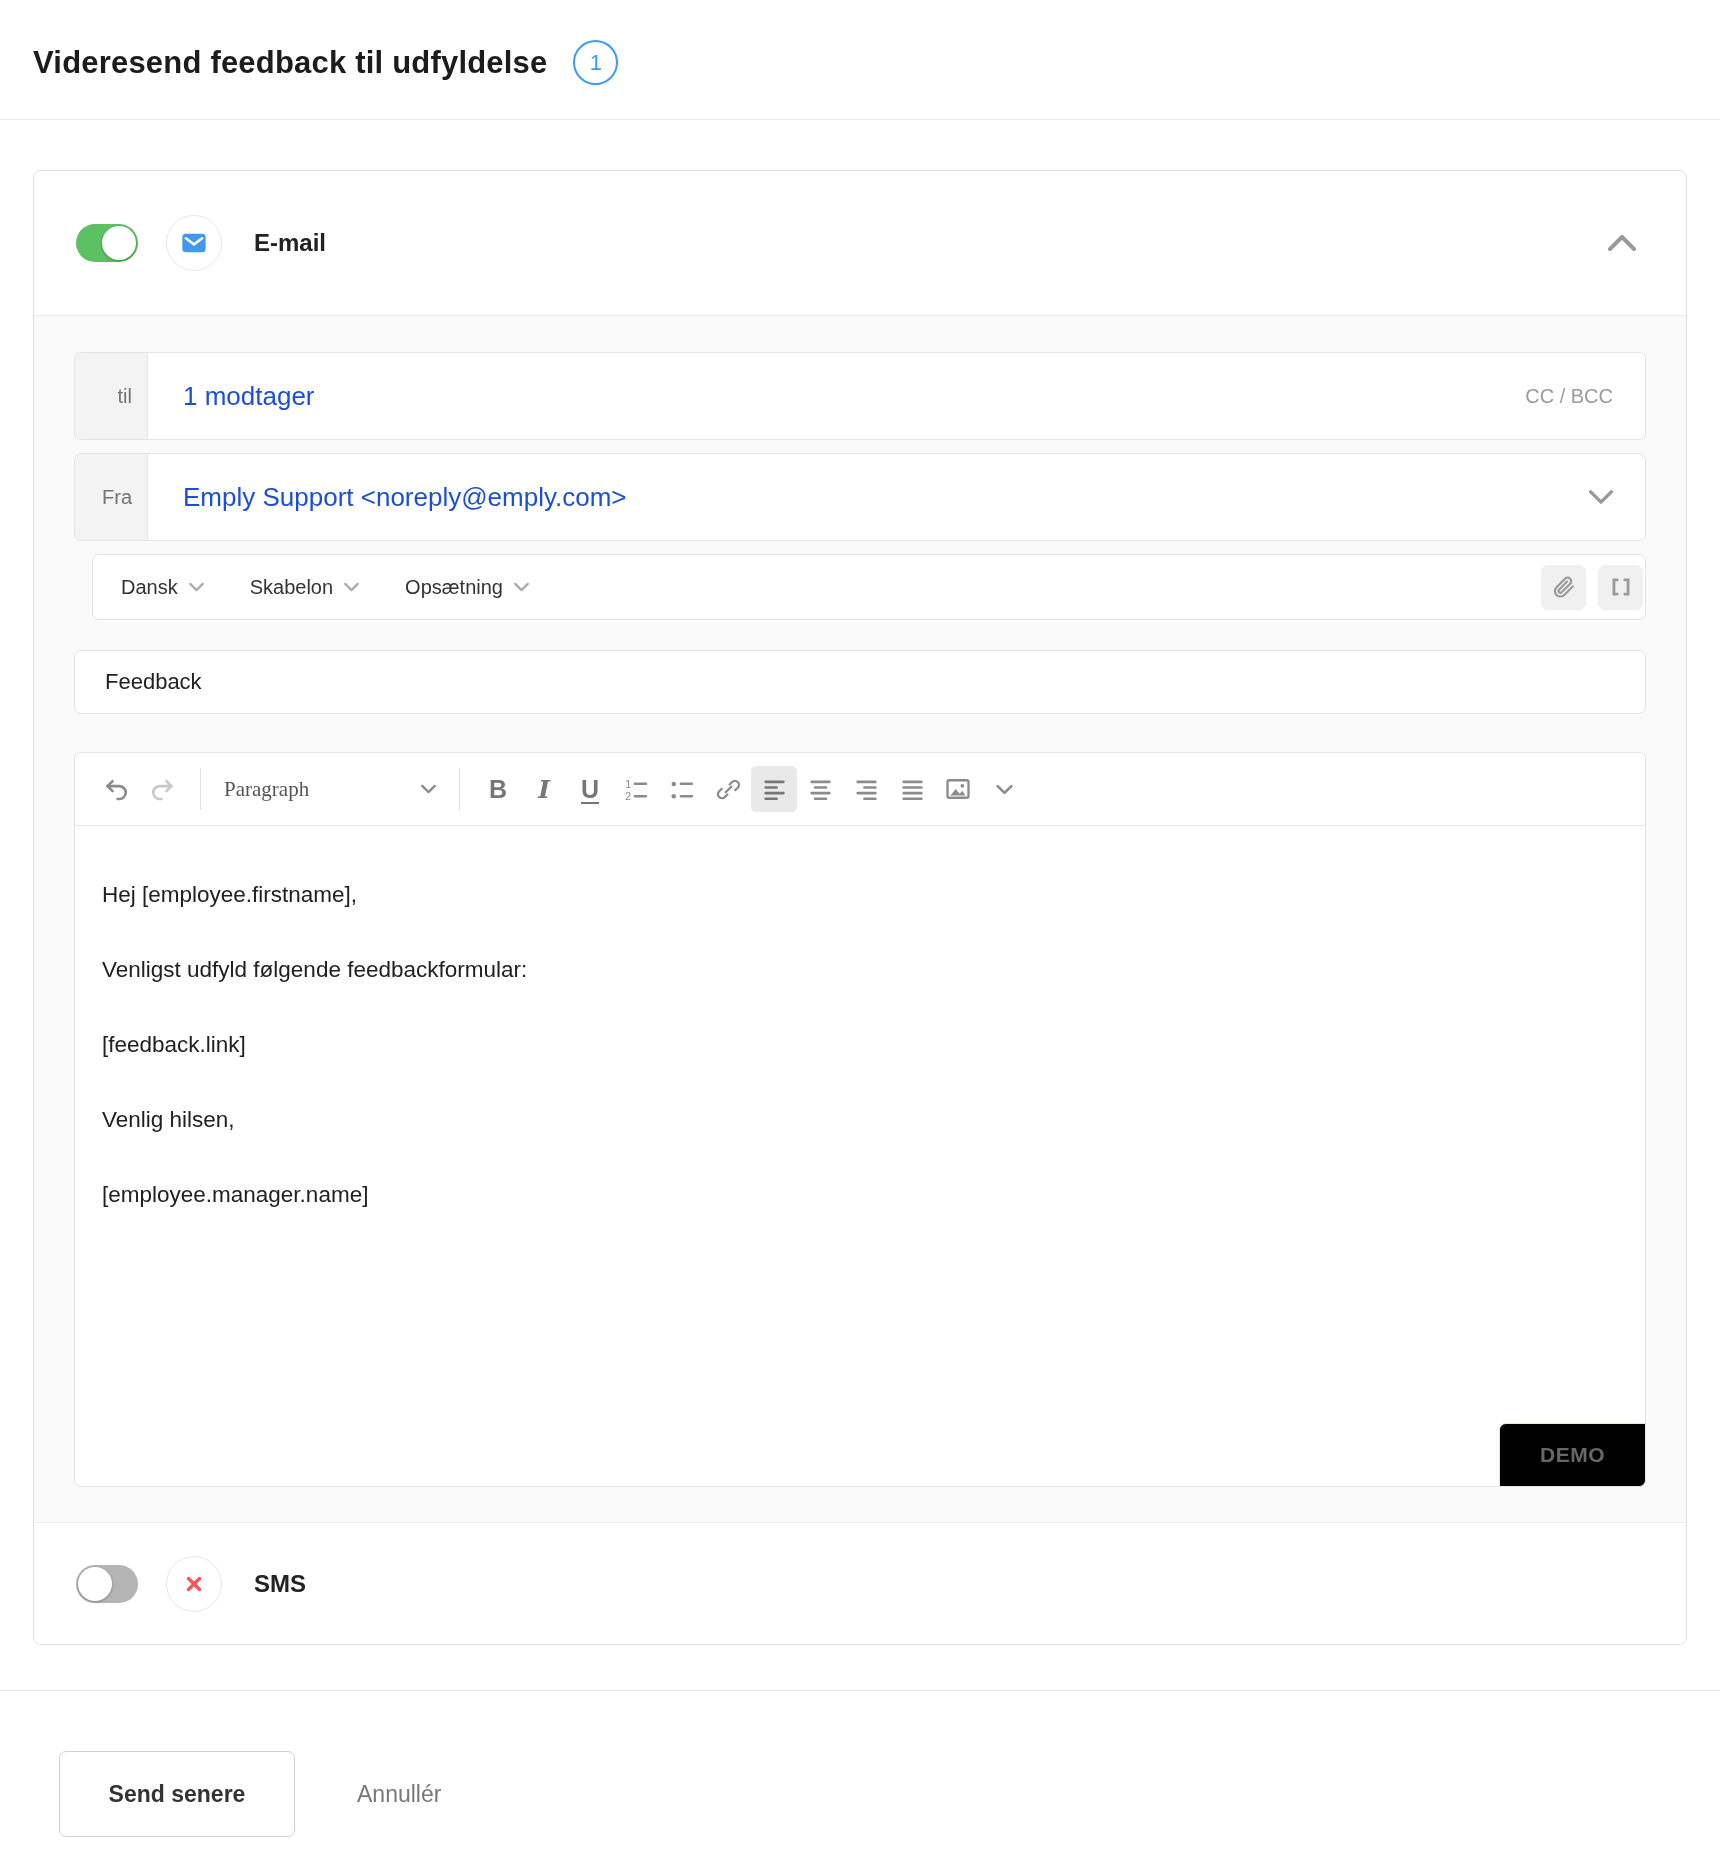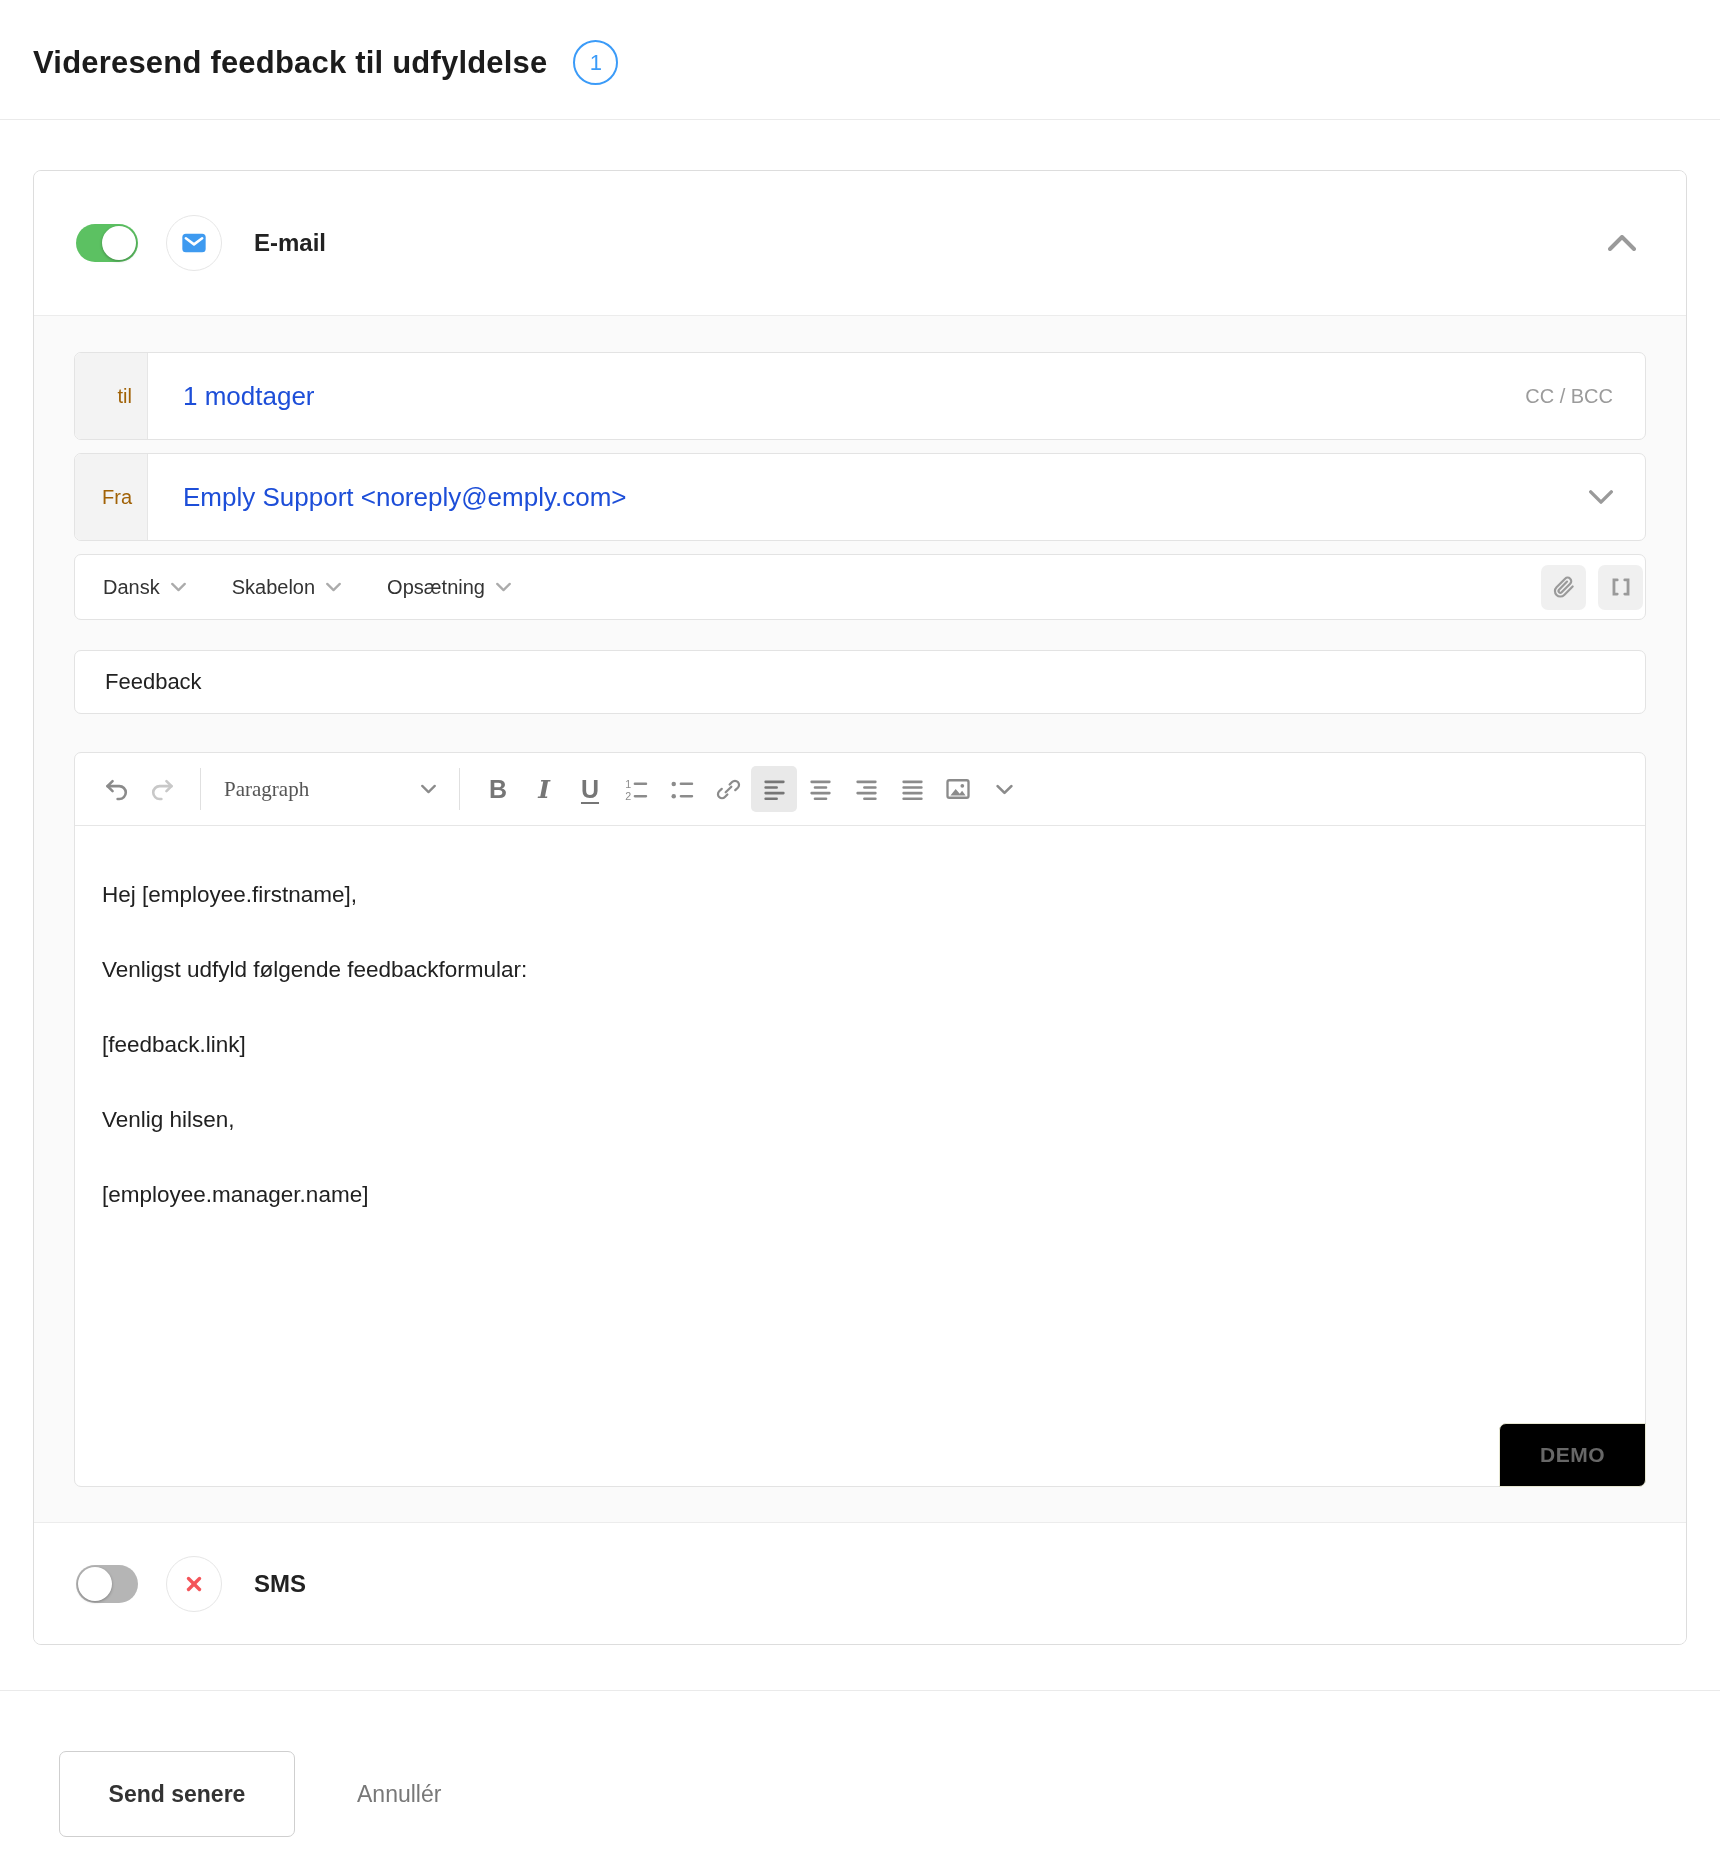--- a/index.html
+++ b/index.html
@@ -104,21 +104,21 @@
     margin-bottom: 13px;
   }
   .field-label {
     width: 73px;
     background: #f3f3f3;
     border-right: 1px solid #e6e6e6;
     border-radius: 6px 0 0 6px;
     display: flex; align-items: center; justify-content: flex-end;
     padding-right: 15px;
     font-size: 20px;
-    color: #a16207;
+    color: #737373;
     flex: none;
   }
   .field-value {
     flex: 1;
     display: flex; align-items: center;
     padding-left: 35px;
     font-size: 26px;
     color: #1d4ed8;
   }
   .field-right {
@@ -131,20 +131,21 @@
 
   
   .options-row {
     display: flex;
     align-items: center;
     background: #fff;
     border: 1px solid #e3e3e3;
     border-radius: 7px;
     height: 66px;
     padding: 0 2px 0 28px;
+    margin-left: 18px;
   }
   .dropdown {
     display: flex; align-items: center;
     gap: 11px;
     margin-right: 46px;
     font-size: 20px;
     color: #333;
     cursor: pointer;
     background: none; border: none;
     font-family: inherit;

